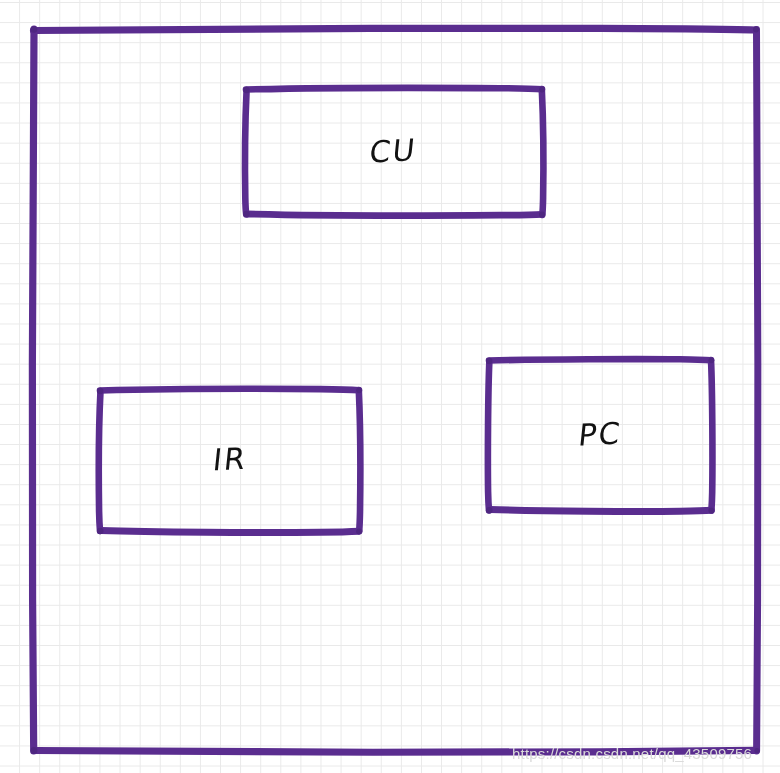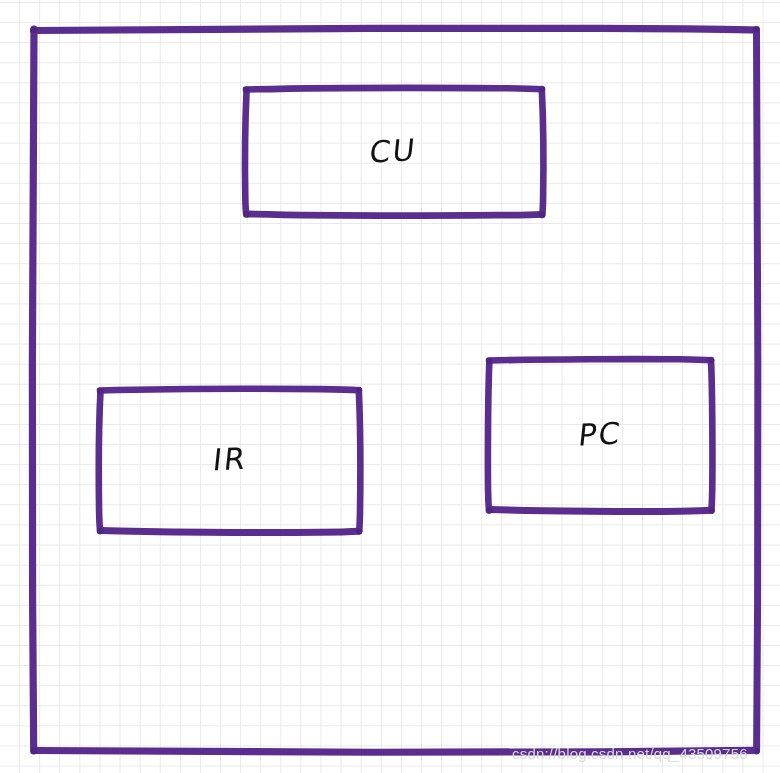--- a/index.html
+++ b/index.html
@@ -115,15 +115,15 @@
 
     </g>
   </svg>
 
   <div class="box-label" style="left:393px; top:151px;">CU</div>
 
   <div class="box-label" style="left:230px; top:459px;">IR</div>
 
   <div class="box-label" style="left:600px; top:434px;">PC</div>
 
-  <div id="watermark">csdn://blog.csdn.net/qq_43509756</div>
+  <div id="watermark">https://csdn.csdn.net/qq_43509756</div>
 
 </div>
 
 </body></html>

